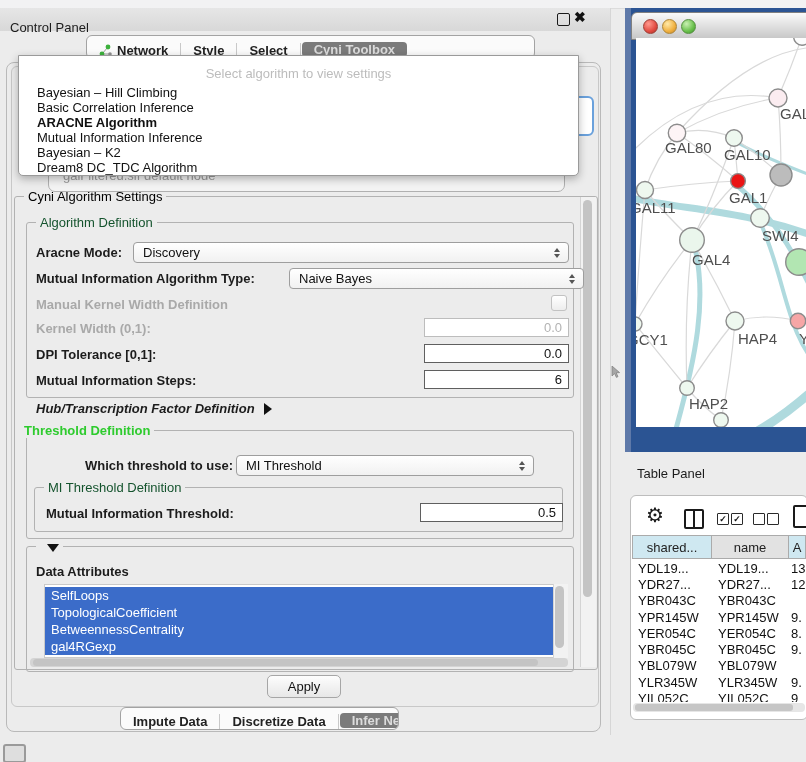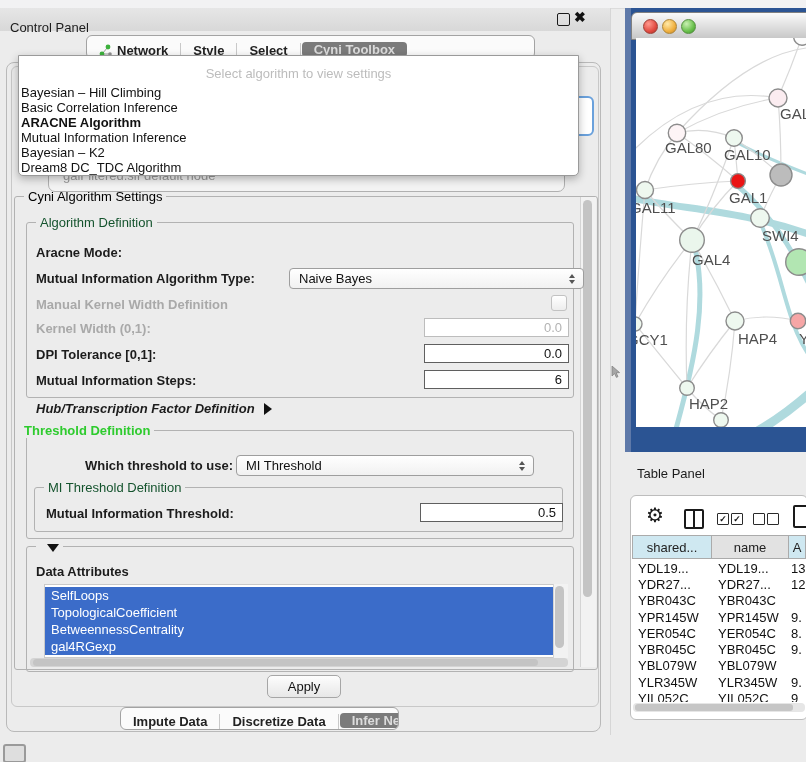--- a/index.html
+++ b/index.html
@@ -34,21 +34,21 @@
 
   
   #bg-combo{left:48px;top:160px;width:501px;height:30px;border:1px solid #b0b0b0;border-radius:7px;
             background:#f3f3f3;z-index:1;line-height:30px;padding-left:14px;font-size:13px;color:#9a9a9a;}
   #focus-box{left:556px;top:96px;width:34px;height:36px;border:2px solid #6aa1dc;border-radius:6px;background:#fff;z-index:1;}
 
   
   #algo-dropdown{left:18px;top:55px;width:559px;height:119px;background:#fff;border:1px solid #9a9a9a;
                  border-radius:0 0 5px 5px;box-shadow:0 3px 9px rgba(0,0,0,.28);z-index:50;}
   #algo-prompt{top:10px;width:100%;text-align:center;font-size:13px;color:#bcbcbc;}
-  #algo-items{top:29px;left:0;right:4px;}
+  #algo-items{top:29px;left:16px;right:4px;}
   .algo-item{height:15px;line-height:15px;font-size:13px;color:#111;padding-left:2px;}
 
   
   .group{border:1px solid #b2b2b2;border-radius:3px;}
   .gtitle{position:absolute;background:#ececec;padding:0 4px;font-size:13px;white-space:nowrap;}
   .blue{color:#14532d;}
   .green{color:#2ecb2e;}
 
   
   .combo{background:linear-gradient(#ffffff,#f1f1f1);border:1px solid #9e9e9e;border-radius:4px;
@@ -175,20 +175,27 @@
 
   <div class="abs group" style="left:14px;top:196px;width:582px;height:472px;"></div>
   <div class="gtitle" style="left:24px;top:189px;">Cyni Algorithm Settings</div>
   <div class="abs sb-track-v" style="left:580px;top:197px;width:15px;height:470px;"></div>
   <div class="abs sb-thumb" style="left:583px;top:200px;width:9px;height:397px;"></div>
 
   <div class="abs group" style="left:26px;top:222px;width:546px;height:174px;"></div>
   <div class="gtitle blue" style="left:36px;top:215px;">Algorithm Definition</div>
 
   <div class="abs lbl bold" style="left:36px;top:245px;">Aracne Mode:</div>
+  <div class="abs combo" style="left:133px;top:242px;width:434px;height:19px;">
+    <span class="ctext">Discovery</span>
+    <span class="spin">
+        <i class="up"></i>
+        <i class="dn"></i>
+      </span>
+  </div>
 
   <div class="abs lbl bold" style="left:36px;top:271px;">Mutual Information Algorithm Type:</div>
   <div class="abs combo" style="left:289px;top:268px;width:293px;height:19px;gap:44px;">
     <span class="ctext">Naive Bayes</span>
     <span class="spin">
         <i class="up"></i>
         <i class="dn"></i>
       </span>
   </div>
 

